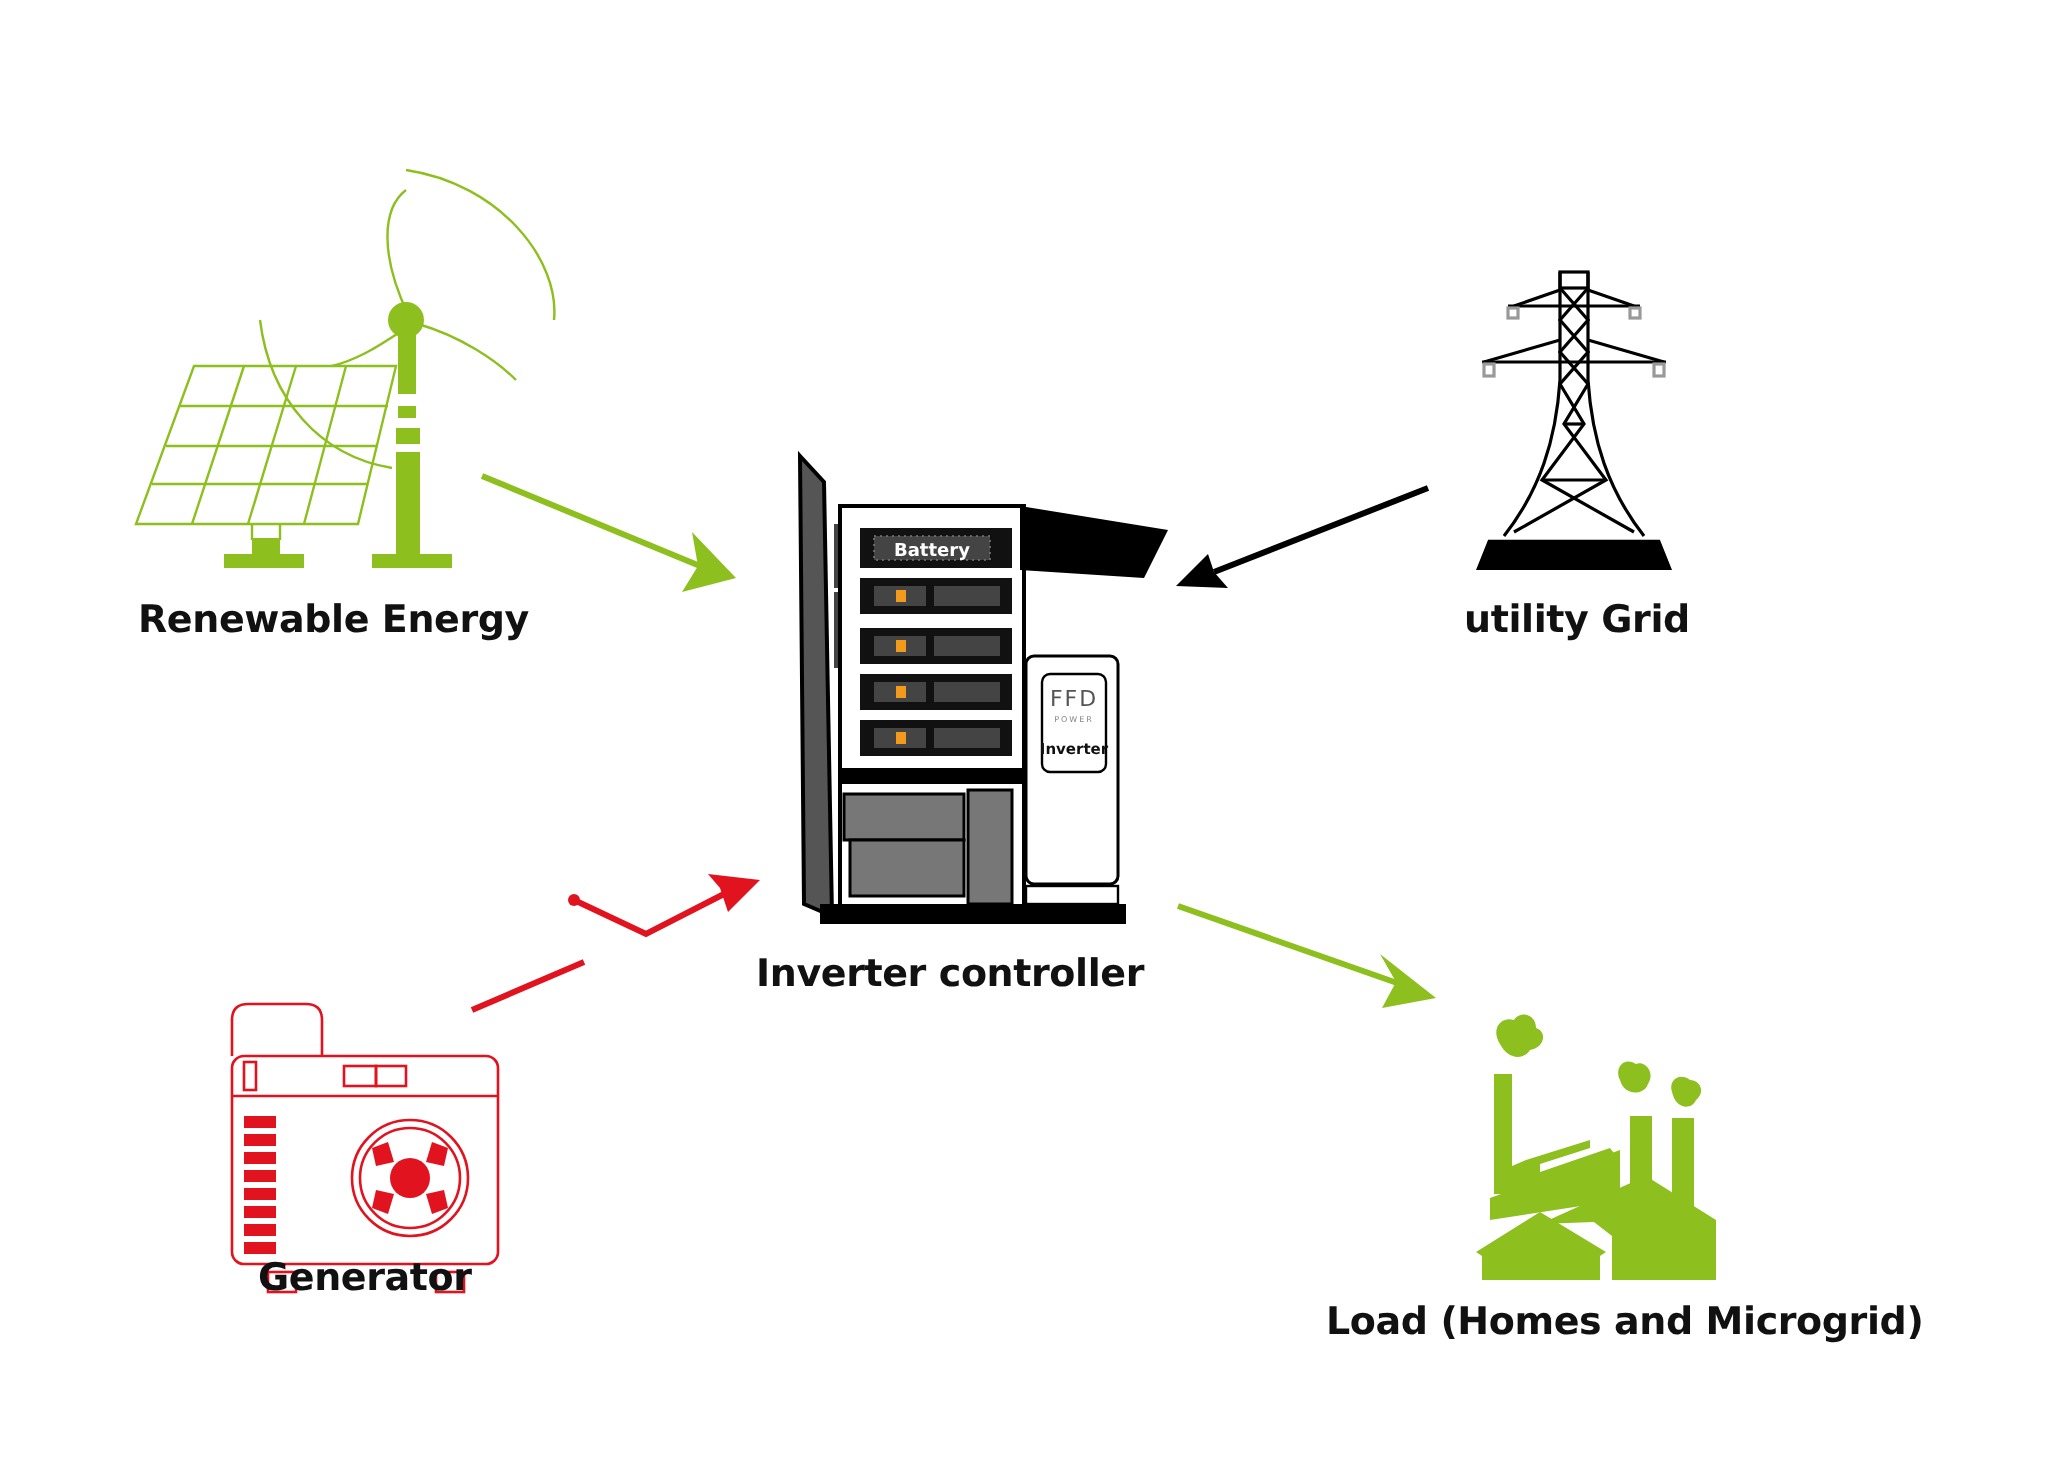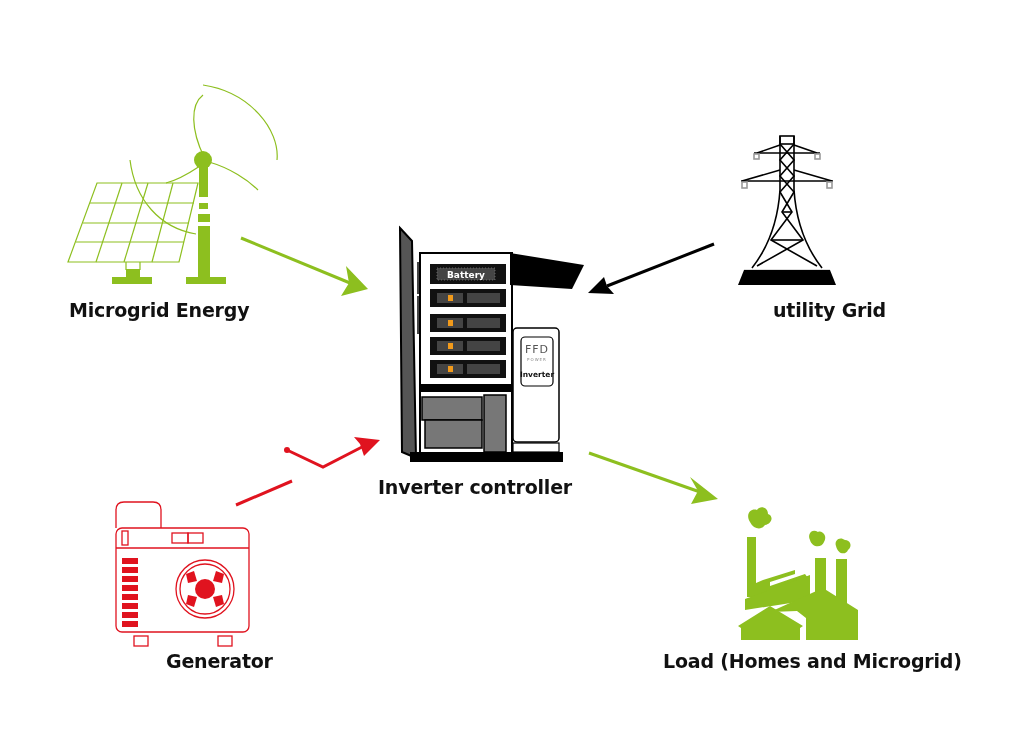--- a/index.html
+++ b/index.html
@@ -183,17 +183,17 @@
     <rect x="747" y="537" width="9" height="60"></rect>
     <rect x="815" y="558" width="11" height="45"></rect>
     <rect x="836" y="559" width="11" height="45"></rect>
     <polygon points="763,580 795,570 795,574 770,582 770,586 805,574 808,578 756,598 756,583"></polygon>
     <polygon points="745,599 810,575 810,600 745,610"></polygon>
     <polygon points="770,612 823,588 858,610 858,640 806,640 806,618 797,611"></polygon>
     <polygon points="738,626 770,606 803,626 800,628 800,640 741,640 741,628"></polygon>
   </g>
 </svg>
 
-<div class="lbl" style="left:69px;top:299px;">Microgrid Energy</div>
-<div class="lbl" style="left:773px;top:299px;text-align:center;">utility Grid</div>
+<div class="lbl" style="left:69px;top:299px;">Renewable Energy</div>
+<div class="lbl" style="left:732px;top:299px;text-align:center;">utility Grid</div>
 <div class="lbl" style="left:378px;top:476px;">Inverter controller</div>
-<div class="lbl" style="left:129px;top:650px;margin-left:37px;">Generator</div>
+<div class="lbl" style="left:129px;top:628px;">Generator</div>
 <div class="lbl" style="left:663px;top:650px;">Load (Homes and Microgrid)</div>
 
 </body></html>

